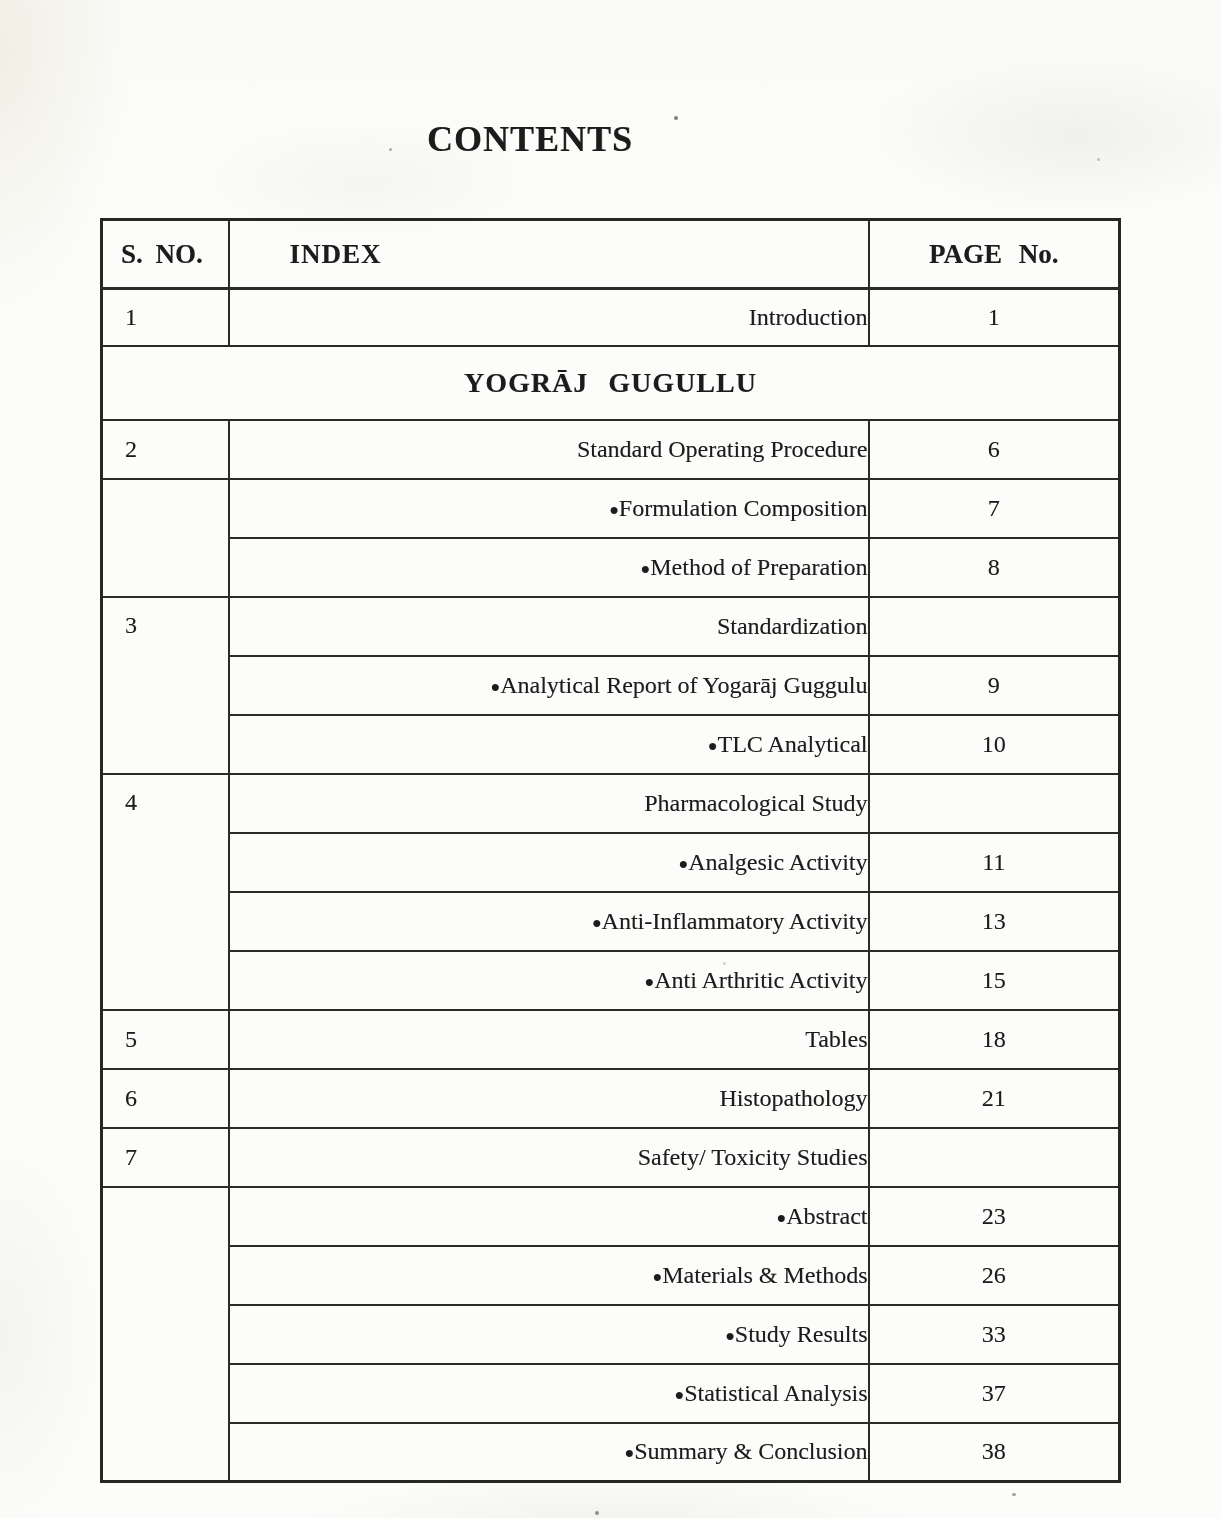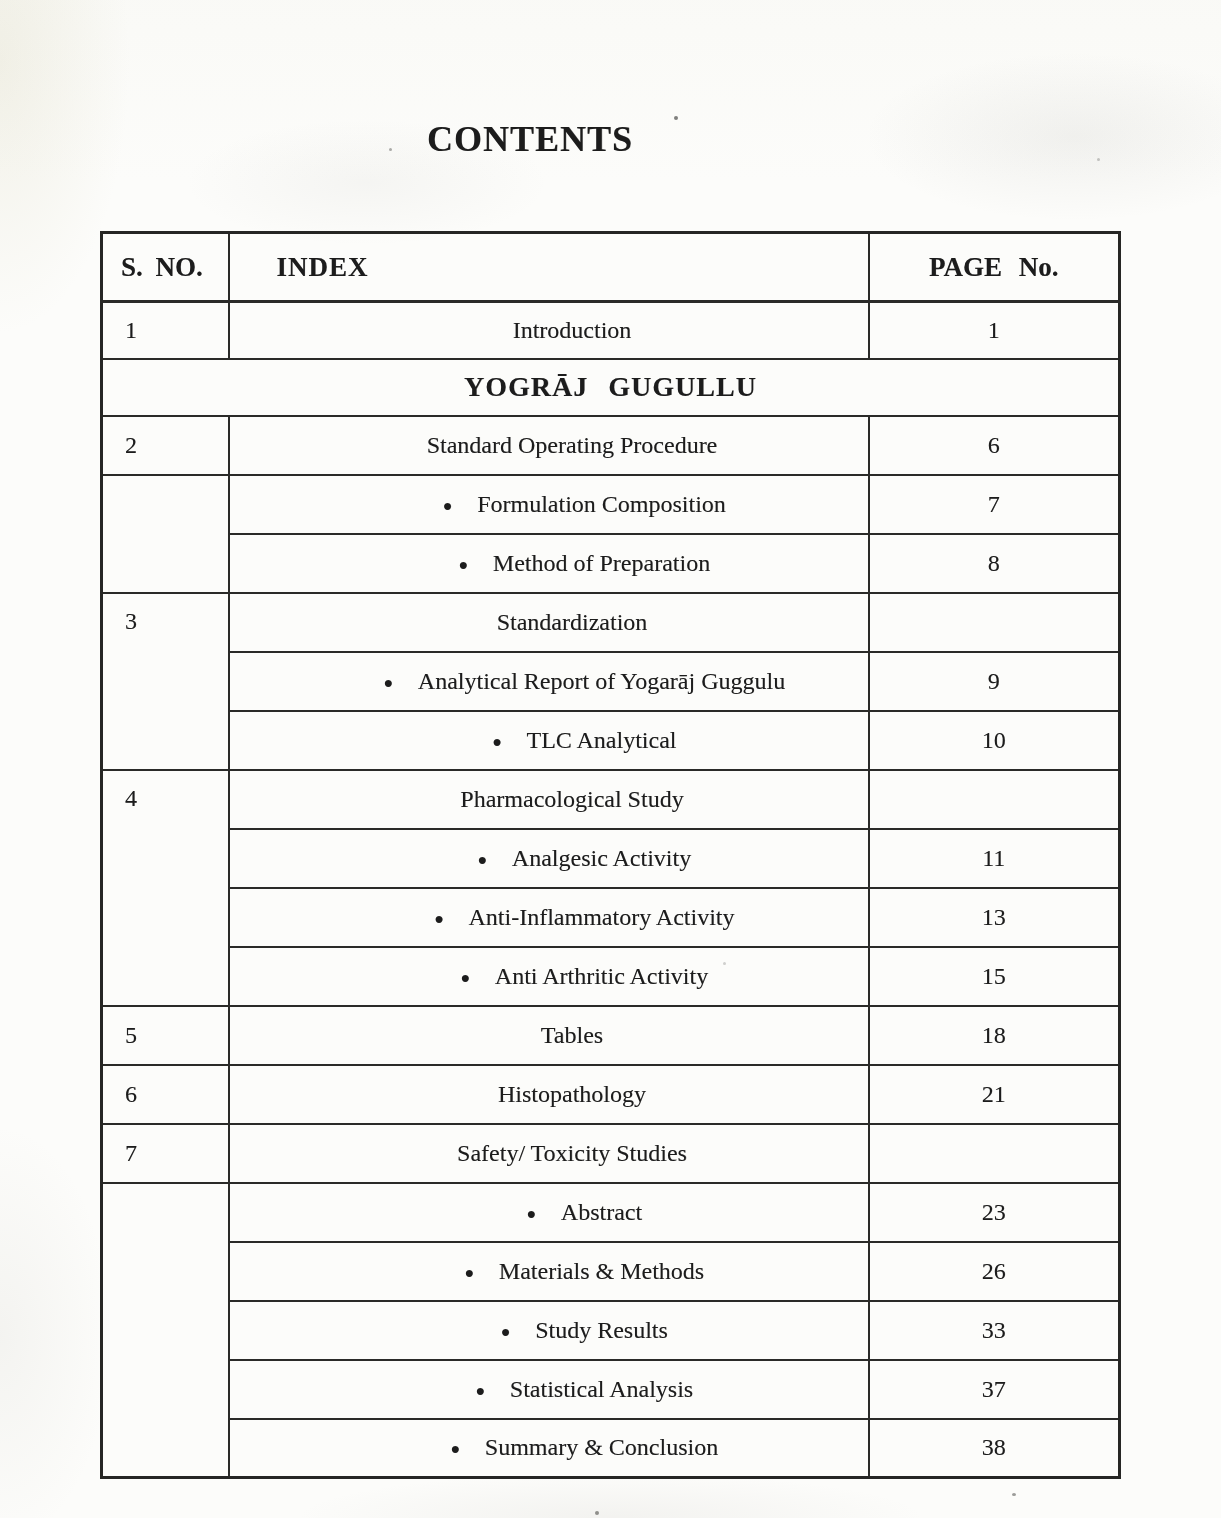--- a/index.html
+++ b/index.html
@@ -31,46 +31,45 @@
     position:absolute;left:0;top:118px;width:1060px;
     text-align:center;font-size:36px;font-weight:bold;letter-spacing:1px;
     text-shadow:0.4px 0.4px 0.5px rgba(25,25,25,0.4);
   }
 
   table.toc{
     position:absolute;left:100px;top:218px;width:1018px;
     border-collapse:collapse;table-layout:fixed;
     border:3px solid #262624;
     background:transparent;
-    margin-top:13px;
   }
   .toc col.c-sno{width:127px;}
   .toc col.c-idx{width:640px;}
   .toc col.c-pg{width:251px;}
   .toc th,.toc td{
     border:2px solid #2a2a28;
     vertical-align:middle;
     font-size:24px;
     text-shadow:0.3px 0.3px 0.4px rgba(25,25,25,0.35);
     padding:0;
     overflow:hidden;
   }
   .toc tr{height:59px;}
   .toc tr.h-header{height:69px;}
   .toc tr.h-intro{height:57px;}
-  .toc tr.h-banner{height:57px;}
+  .toc tr.h-banner{height:74px;}
 
   .toc th{font-size:27px;font-weight:bold;text-align:left;}
   .toc th.pg{text-align:center;word-spacing:10px;}
   .toc th.sno{padding-left:18px;word-spacing:6px;}
-  .toc th.idx{padding-left:47px;letter-spacing:1px;}
+  .toc th.idx{padding-left:60px;letter-spacing:1px;}
 
   .toc td.sno{padding-left:22px;text-align:left;}
   .toc td.sno.span-top{vertical-align:top;padding-top:14px;}
-  .toc td.idx{padding-left:47px;text-align:center;}
+  .toc td.idx{padding-left:47px;text-align:right;}
   .toc td.idx.sub{}
   .toc td.pg{text-align:center;}
 
   .bullet{
     display:inline-block;width:59px;font-size:16px;
     vertical-align:1px;letter-spacing:0;
   }
   td.banner{
     text-align:center;font-weight:bold;font-size:28px;
     letter-spacing:1px;word-spacing:12px;

